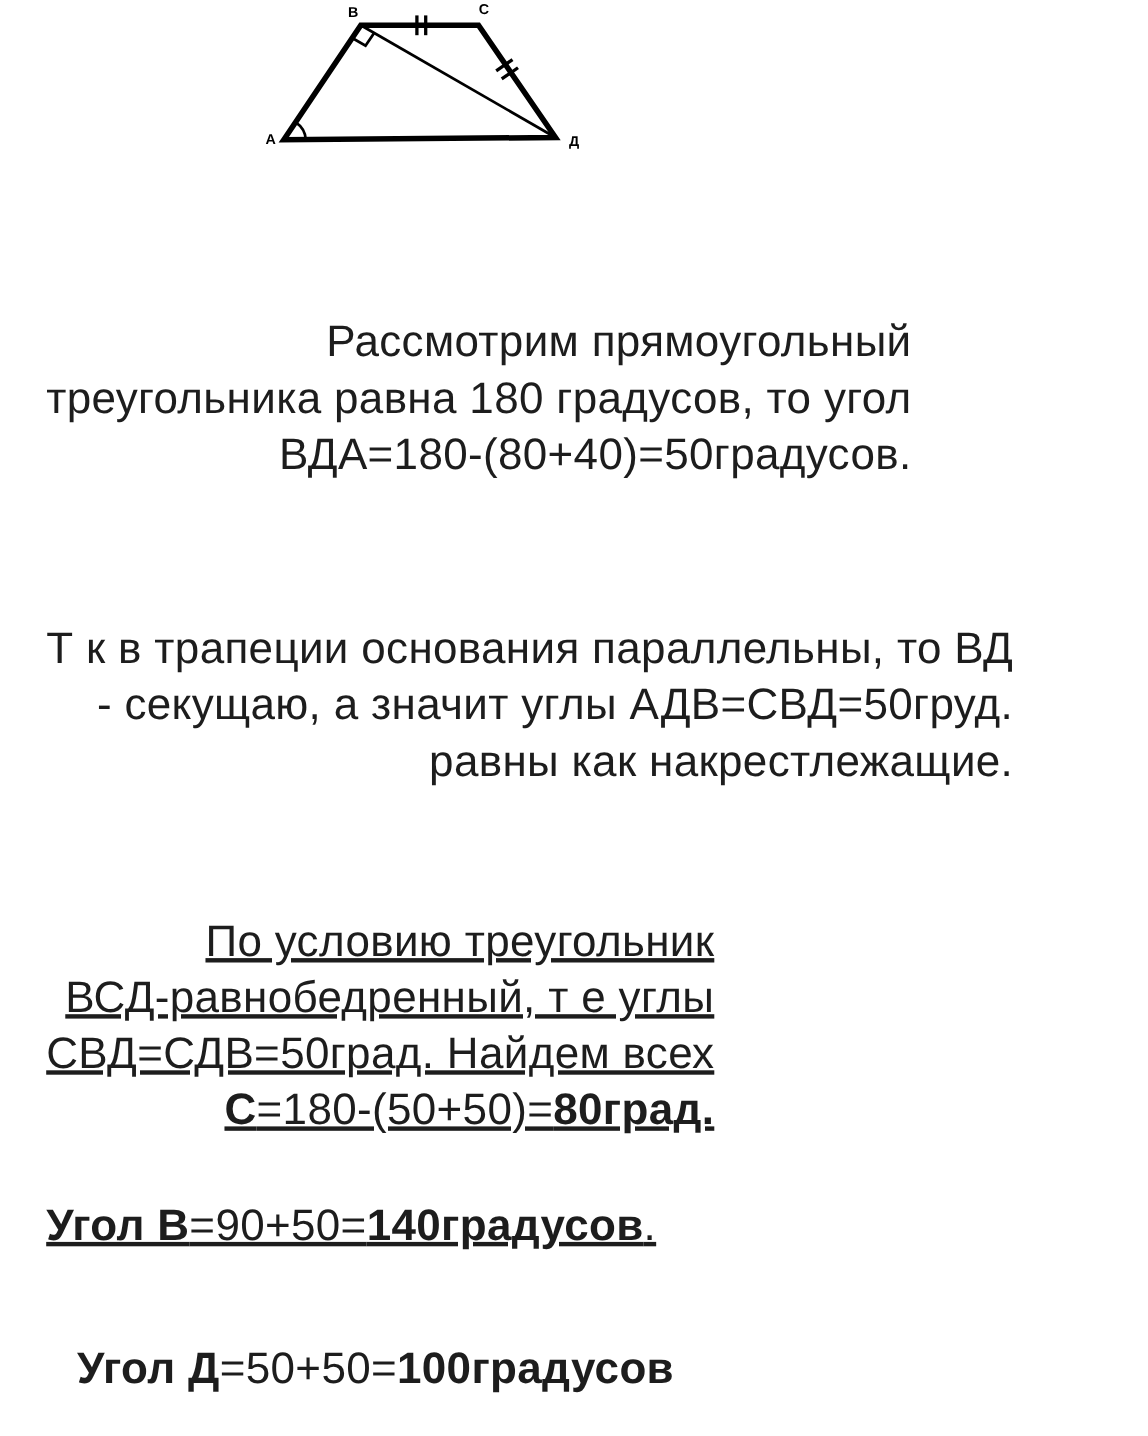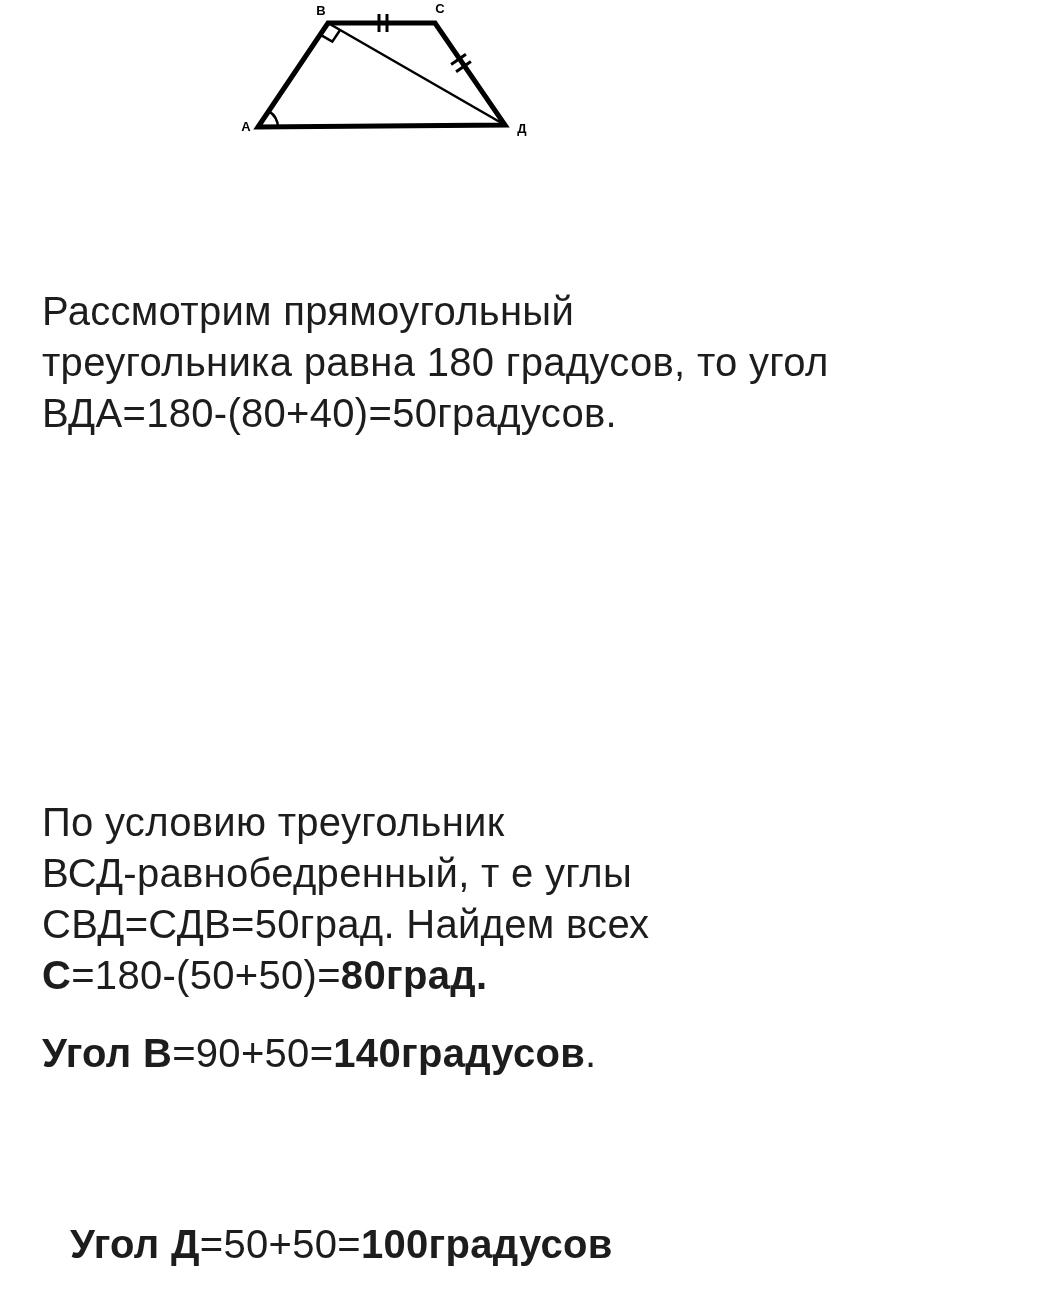--- a/index.html
+++ b/index.html
@@ -25,25 +25,26 @@
     fill: #000000;
   }
   .para {
     position: absolute;
     left: 42px;
     font-size: 40px;
     line-height: 51px;
     letter-spacing: 0.3px;
     font-weight: 400;
     white-space: nowrap;
+    text-align: right;
   }
   .p1 { top: 286px; }
   .p2 { top: 565px; }
-  .p3 { top: 797px; }
-  .angle-b-line { top: 1028px; }
+  .p3 { top: 831px; text-decoration: underline; }
+  .angle-b-line { top: 1089px; text-decoration: underline; }
   .angle-d-line { top: 1219px; margin-left: 28px; }
   .b { font-weight: 700; }
 </style>
 </head>
 <body>
 
 <div class="page">
 
   <svg class="figure" width="300" height="150" viewBox="0 0 300 150">
 
@@ -70,20 +71,25 @@
     <text x="200" y="13" text-anchor="middle">С</text>
     <text x="282" y="133" text-anchor="middle">Д</text>
   </svg>
 
   <div class="para p1">
     <div>Рассмотрим прямоугольный</div>
     <div>треугольника равна 180 градусов, то угол</div>
     <div>ВДА=180-(80+40)=50градусов.</div>
   </div>
 
+  <div class="para p2">
+    <div>Т к в трапеции основания параллельны, то ВД</div>
+    <div>- секущаю, а значит углы АДВ=СВД=50груд.</div>
+    <div>равны как накрестлежащие.</div>
+  </div>
 
   <div class="para p3">
     <div>По условию треугольник</div>
     <div>ВСД-равнобедренный, т е углы</div>
     <div>СВД=СДВ=50град. Найдем всех</div>
     <div>
       <span class="b">С</span><span>=180-(50+50)=</span><span class="b">80град.</span>
     </div>
   </div>
 

